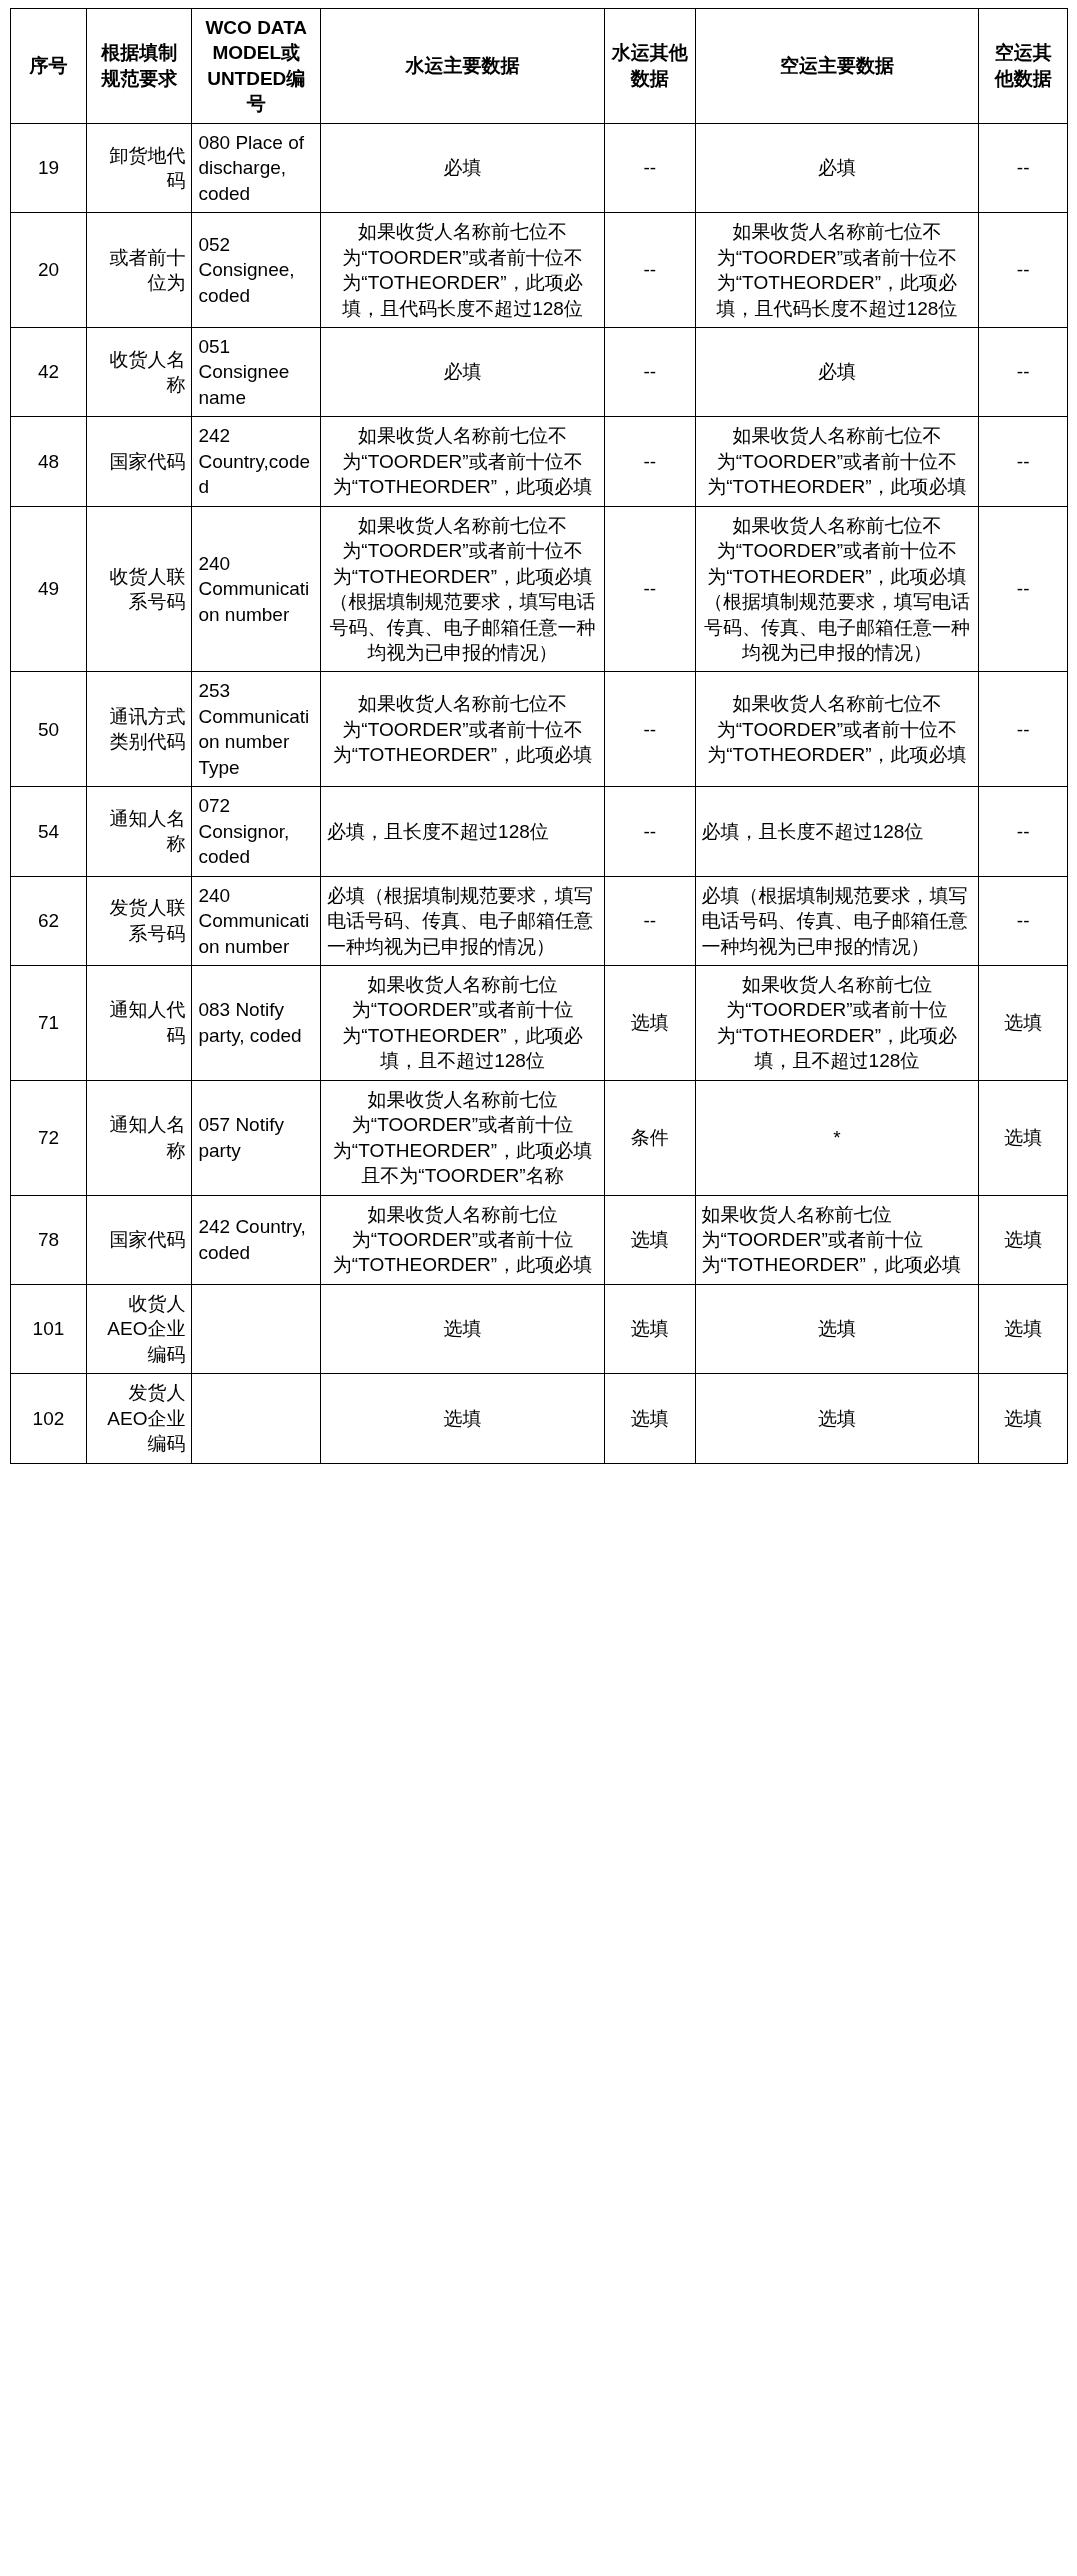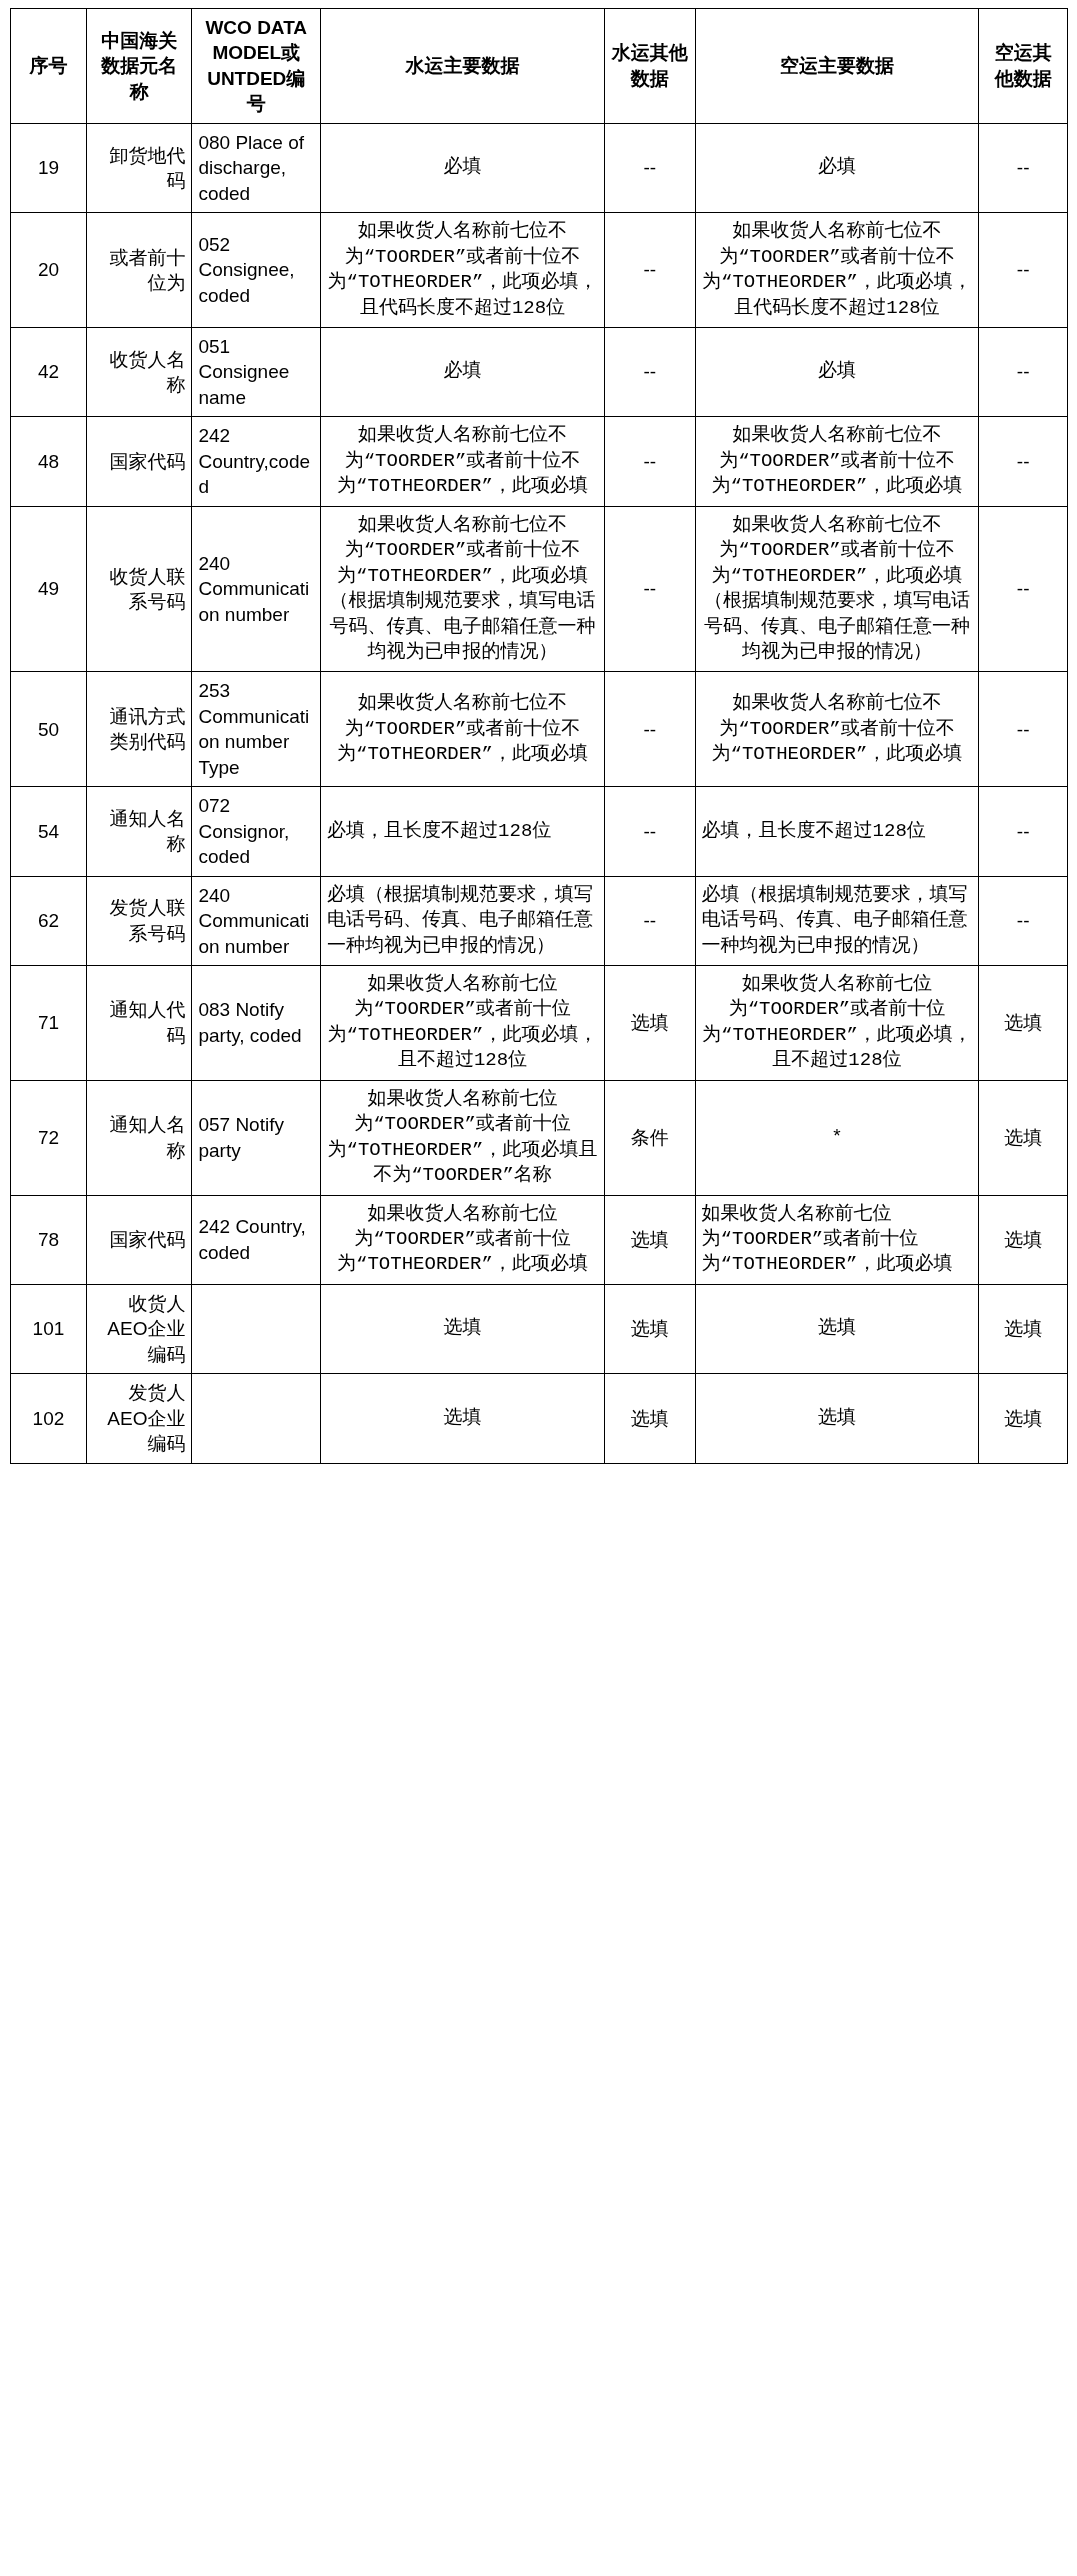--- a/index.html
+++ b/index.html
@@ -59,21 +59,20 @@
     font-size: 19px;
   }
   td.c-code {
     text-align: left;
     font-size: 19px;
     margin-top: 8px;
   }
   td.c-sea-main, td.c-air-main {
     text-align: left;
     font-size: 18.5px;
-    font-family: Liberation Mono, monospace;
   }
   td.c-sea-main.center, td.c-air-main.center {
     text-align: center;
   }
   td.c-sea-other, td.c-air-other {
     text-align: center;
     font-size: 19px;
   }
 </style>
 </head>
@@ -86,21 +85,21 @@
         <col class="c1">
         <col class="c2">
         <col class="c3">
         <col class="c4">
         <col class="c5">
         <col class="c6">
     </colgroup>
     <thead>
       <tr>
         <th>序号</th>
-        <th>中国海关数据元名称</th>
+        <th>根据填制规范要求</th>
         <th>WCO DATA MODEL或UNTDED编号</th>
         <th>水运主要数据</th>
         <th>水运其他数据</th>
         <th>空运主要数据</th>
         <th>空运其他数据</th>
       </tr>
     </thead>
     <tbody id="table-body">
         <tr>
           <td class="c-seq">19</td>

